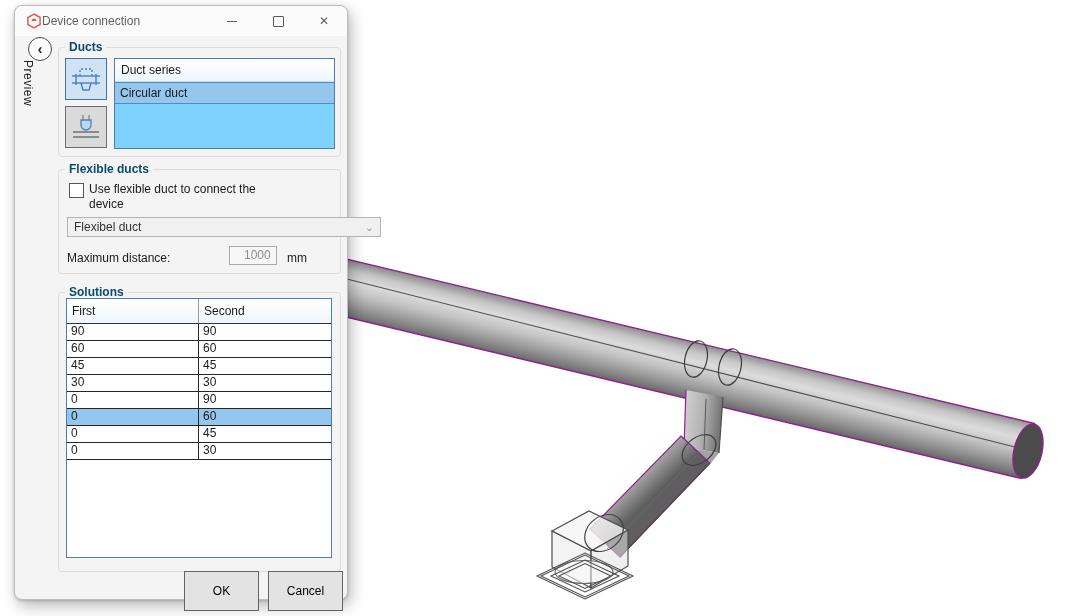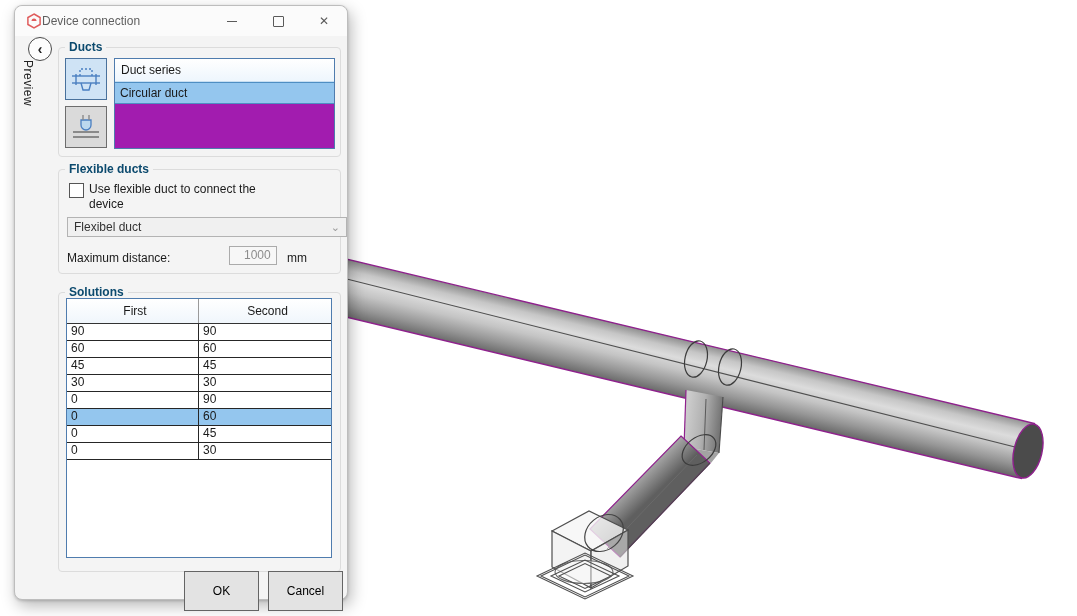--- a/index.html
+++ b/index.html
@@ -45,48 +45,48 @@
   .g-ducts{left:43px;top:41px;width:281px;height:108px;}
   .g-flex{left:43px;top:163px;width:281px;height:103px;}
   .g-sol{left:43px;top:286px;width:281px;height:278px;}
 
   .icon-btn{position:absolute;width:42px;height:42px;box-sizing:border-box;display:flex;align-items:center;justify-content:center;}
   .icon-btn.sel{left:50px;top:52px;background:#cfe3f5;border:1px solid #49719c;}
   .icon-btn.plain{left:50px;top:100px;background:#dadada;border:1px solid #6d6d6d;}
 
   .duct-list{
     position:absolute;left:99px;top:52px;width:221px;height:91px;box-sizing:border-box;
-    background:#a21caf;border:1px solid #4f7cae;
+    background:#7dd3fc;border:1px solid #4f7cae;
   }
   .duct-list .hdr{height:22px;line-height:22px;padding-left:6px;background:linear-gradient(#ffffff,#eef6fd);border-bottom:1px solid #c8dff2;}
   .duct-list .row-sel{height:20px;line-height:20px;padding-left:5px;background:#94c6ee;border-top:1px solid #4e8ec3;border-bottom:1px solid #4e8ec3;}
 
   .checkbox{position:absolute;left:54px;top:177px;width:13px;height:13px;background:#fff;border:1px solid #555;}
   .cb-label{position:absolute;left:74px;top:176px;line-height:15px;}
 
   .combo{
-    position:absolute;left:52px;top:211px;width:280px;height:20px;box-sizing:border-box;
+    position:absolute;left:52px;top:211px;width:314px;height:20px;box-sizing:border-box;
     background:#f0f0f0;border:1px solid #b3b3b3;display:flex;align-items:center;
   }
   .combo .val{padding-left:6px;color:#333;flex:1;}
   .combo .chev{color:#9a9a9a;font-size:11px;padding-right:6px;}
 
   .maxdist-label{position:absolute;left:52px;top:245px;}
   .maxdist-input{
     position:absolute;left:214px;top:240px;width:48px;height:19px;box-sizing:border-box;
     background:#f7f7f7;border:1px solid #ababab;color:#8d8d8d;
     line-height:17px;padding-left:14px;
   }
   .maxdist-unit{position:absolute;left:272px;top:245px;}
 
   .tbl{
     position:absolute;left:51px;top:292px;width:266px;height:260px;box-sizing:border-box;
     background:#fff;border:1px solid #4f7cae;
   }
-  .tbl-header{display:flex;height:24px;border-bottom:1px solid #333;background:linear-gradient(#ffffff,#f0f6fc);text-align:center;}
+  .tbl-header{display:flex;height:24px;border-bottom:1px solid #333;background:linear-gradient(#ffffff,#f0f6fc);}
   .tbl-header .cell{width:50%;box-sizing:border-box;padding:5px 0 0 5px;}
   .tbl-header .cell.first{border-right:1px solid #9a9a9a;}
   .tbl-row{display:flex;height:16px;line-height:15px;border-bottom:1px solid #262626;}
   .tbl-row .cell{width:50%;box-sizing:border-box;padding-left:4px;}
   .tbl-row .cell.first{border-right:1px solid #262626;}
   .tbl-row.selected{background:#94c6ee;}
 
   .btn{
     position:absolute;top:565px;width:75px;height:40px;box-sizing:border-box;
     background:#e3e3e3;border:1px solid #646464;

